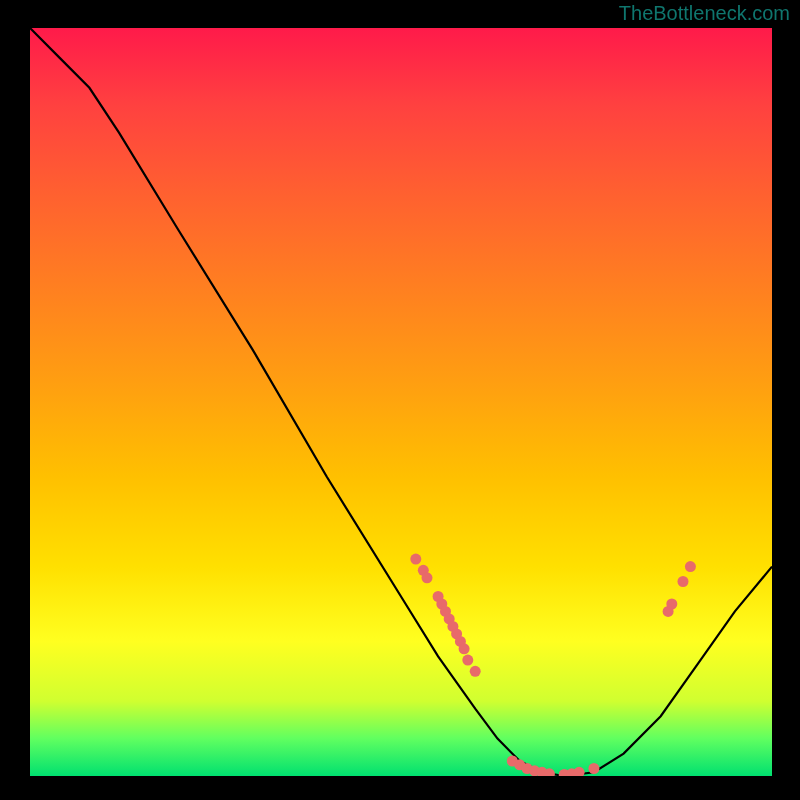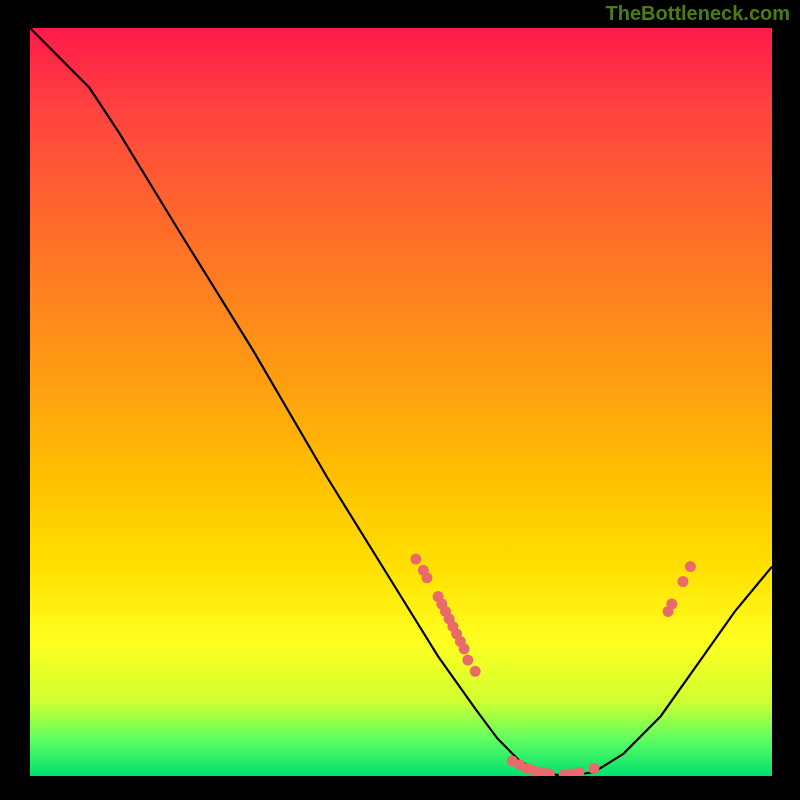--- a/index.html
+++ b/index.html
@@ -13,23 +13,23 @@
   }
   .container {
     position: relative;
     width: 800px;
     height: 800px;
   }
   .watermark {
     position: absolute;
     top: 2px;
     right: 10px;
-    color: #4d7c0f;
+    color: #0f766e;
     font-size: 20px;
-    font-weight: bold;
+    font-weight: normal;
     z-index: 10;
   }
   .plot-area {
     position: absolute;
     left: 30px;
     top: 28px;
     width: 742px;
     height: 748px;
     background: linear-gradient(to bottom,
       #ff1a4a 0%,

